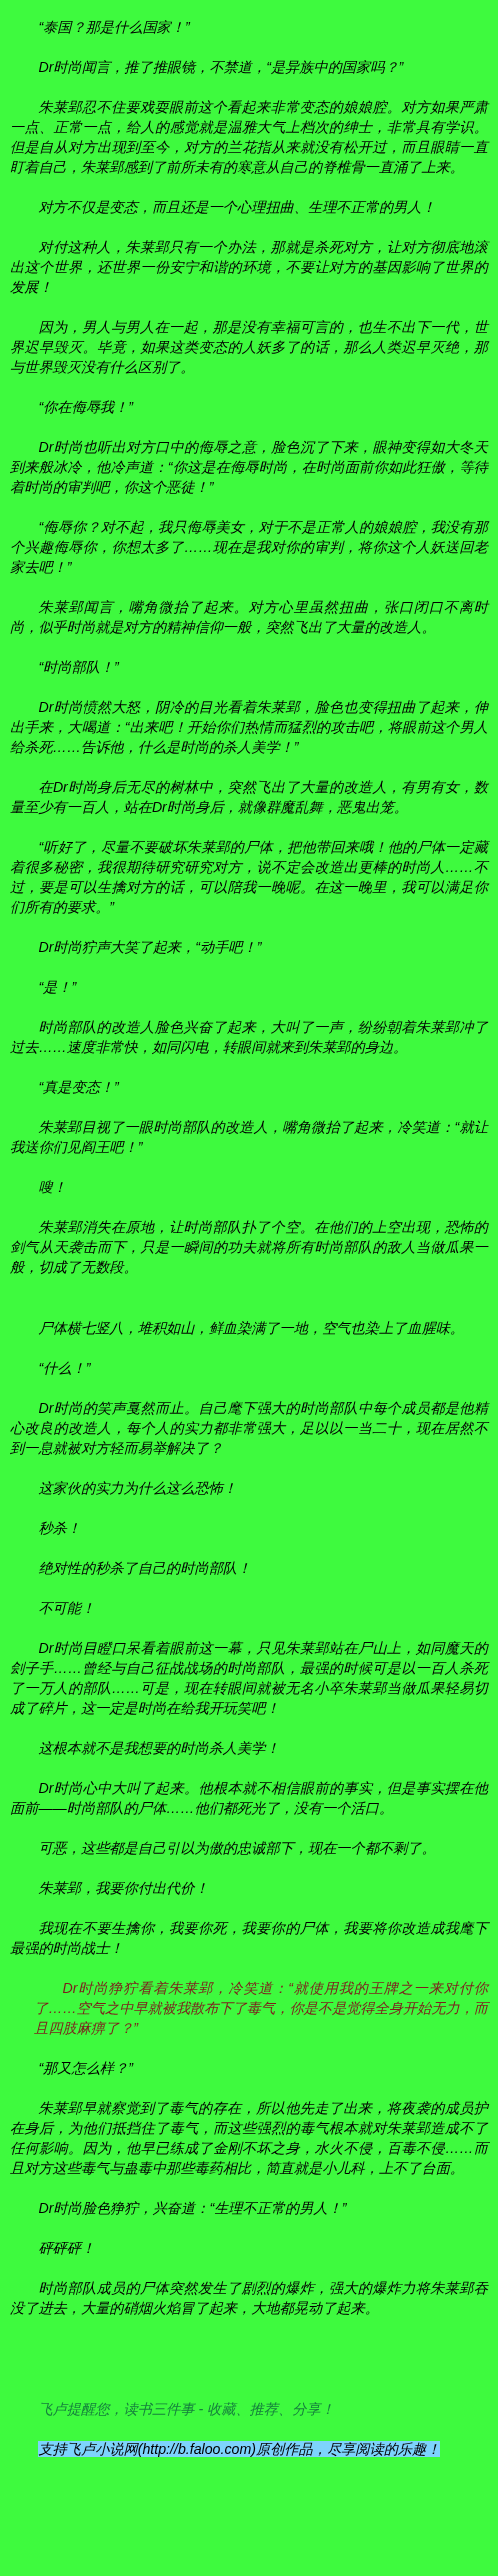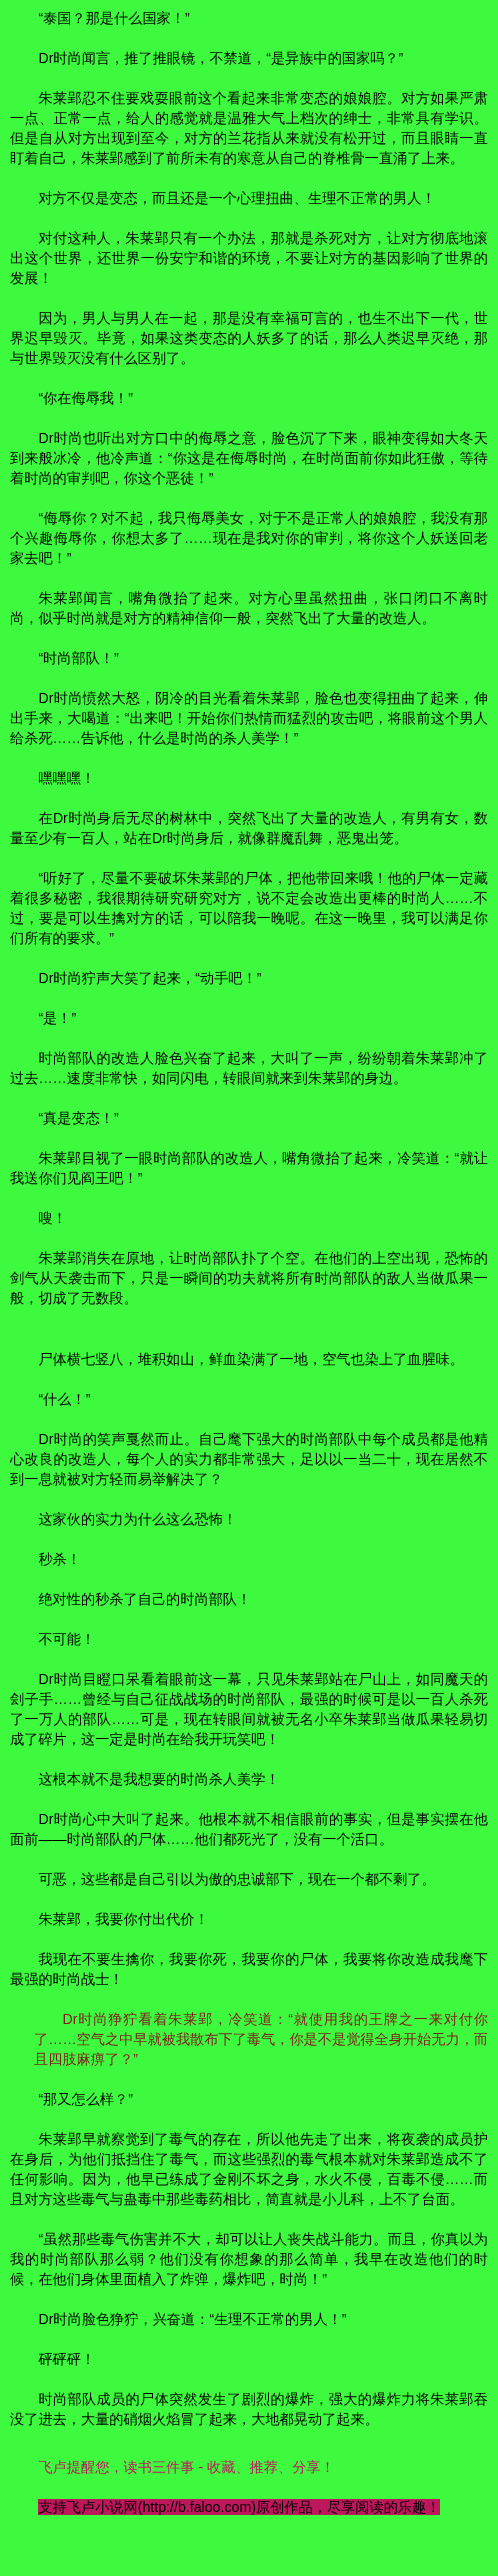--- a/index.html
+++ b/index.html
@@ -7,22 +7,23 @@
     padding: 0;
   }
   body {
     width: 498px;
     height: 2576px;
     background: #3EFA3E;
     overflow: hidden;
     font-family: "Liberation Sans", "DejaVu Sans", sans-serif;
   }
   .reader-content {
-    padding: 8px 10px 0 10px;
+    padding: 17px 10px 0 10px;
     box-sizing: border-box;
+    font-style: italic;
   }
   p.para {
     font-size: 14.2px;
     line-height: 20px;
     color: #000000;
     margin: 0 0 20px 0;
     text-indent: 2em;
     word-break: break-all;
     text-align: justify;
   }
@@ -48,21 +49,20 @@
     <p class="para" style="color: rgb(0, 0, 0);">朱莱郢忍不住要戏耍眼前这个看起来非常变态的娘娘腔。对方如果严肃一点、正常一点，给人的感觉就是温雅大气上档次的绅士，非常具有学识。但是自从对方出现到至今，对方的兰花指从来就没有松开过，而且眼睛一直盯着自己，朱莱郢感到了前所未有的寒意从自己的脊椎骨一直涌了上来。</p>
     <p class="para" style="color: rgb(0, 0, 0);">对方不仅是变态，而且还是一个心理扭曲、生理不正常的男人！</p>
     <p class="para" style="color: rgb(0, 0, 0);">对付这种人，朱莱郢只有一个办法，那就是杀死对方，让对方彻底地滚出这个世界，还世界一份安宁和谐的环境，不要让对方的基因影响了世界的发展！</p>
     <p class="para" style="color: rgb(0, 0, 0);">因为，男人与男人在一起，那是没有幸福可言的，也生不出下一代，世界迟早毁灭。毕竟，如果这类变态的人妖多了的话，那么人类迟早灭绝，那与世界毁灭没有什么区别了。</p>
     <p class="para" style="color: rgb(0, 0, 0);">“你在侮辱我！”</p>
     <p class="para" style="color: rgb(0, 0, 0);">Dr时尚也听出对方口中的侮辱之意，脸色沉了下来，眼神变得如大冬天到来般冰冷，他冷声道：“你这是在侮辱时尚，在时尚面前你如此狂傲，等待着时尚的审判吧，你这个恶徒！”</p>
     <p class="para" style="color: rgb(0, 0, 0);">“侮辱你？对不起，我只侮辱美女，对于不是正常人的娘娘腔，我没有那个兴趣侮辱你，你想太多了……现在是我对你的审判，将你这个人妖送回老家去吧！”</p>
     <p class="para" style="color: rgb(0, 0, 0);">朱莱郢闻言，嘴角微抬了起来。对方心里虽然扭曲，张口闭口不离时尚，似乎时尚就是对方的精神信仰一般，突然飞出了大量的改造人。</p>
     <p class="para" style="color: rgb(0, 0, 0);">“时尚部队！”</p>
     <p class="para" style="color: rgb(0, 0, 0);">Dr时尚愤然大怒，阴冷的目光看着朱莱郢，脸色也变得扭曲了起来，伸出手来，大喝道：“出来吧！开始你们热情而猛烈的攻击吧，将眼前这个男人给杀死……告诉他，什么是时尚的杀人美学！”</p>
-    <p class="para" style="color: rgb(0, 0, 0);">嘿嘿嘿！</p>
     <p class="para" style="color: rgb(0, 0, 0);">在Dr时尚身后无尽的树林中，突然飞出了大量的改造人，有男有女，数量至少有一百人，站在Dr时尚身后，就像群魔乱舞，恶鬼出笼。</p>
     <p class="para" style="color: rgb(0, 0, 0);">“听好了，尽量不要破坏朱莱郢的尸体，把他带回来哦！他的尸体一定藏着很多秘密，我很期待研究研究对方，说不定会改造出更棒的时尚人……不过，要是可以生擒对方的话，可以陪我一晚呢。在这一晚里，我可以满足你们所有的要求。”</p>
     <p class="para" style="color: rgb(0, 0, 0);">Dr时尚狞声大笑了起来，“动手吧！”</p>
     <p class="para" style="color: rgb(0, 0, 0);">“是！”</p>
     <p class="para" style="color: rgb(0, 0, 0);">时尚部队的改造人脸色兴奋了起来，大叫了一声，纷纷朝着朱莱郢冲了过去……速度非常快，如同闪电，转眼间就来到朱莱郢的身边。</p>
     <p class="para" style="color: rgb(0, 0, 0);">“真是变态！”</p>
     <p class="para" style="color: rgb(0, 0, 0);">朱莱郢目视了一眼时尚部队的改造人，嘴角微抬了起来，冷笑道：“就让我送你们见阎王吧！”</p>
     <p class="para" style="color: rgb(0, 0, 0);">嗖！</p>
     <p class="para" style="color: rgb(0, 0, 0);">朱莱郢消失在原地，让时尚部队扑了个空。在他们的上空出现，恐怖的剑气从天袭击而下，只是一瞬间的功夫就将所有时尚部队的敌人当做瓜果一般，切成了无数段。</p>
     <p class="para" style="color: rgb(0, 0, 0); margin-top: 41px;">尸体横七竖八，堆积如山，鲜血染满了一地，空气也染上了血腥味。</p>
@@ -74,23 +74,22 @@
     <p class="para" style="color: rgb(0, 0, 0);">不可能！</p>
     <p class="para" style="color: rgb(0, 0, 0);">Dr时尚目瞪口呆看着眼前这一幕，只见朱莱郢站在尸山上，如同魔天的刽子手……曾经与自己征战战场的时尚部队，最强的时候可是以一百人杀死了一万人的部队……可是，现在转眼间就被无名小卒朱莱郢当做瓜果轻易切成了碎片，这一定是时尚在给我开玩笑吧！</p>
     <p class="para" style="color: rgb(0, 0, 0);">这根本就不是我想要的时尚杀人美学！</p>
     <p class="para" style="color: rgb(0, 0, 0);">Dr时尚心中大叫了起来。他根本就不相信眼前的事实，但是事实摆在他面前——时尚部队的尸体……他们都死光了，没有一个活口。</p>
     <p class="para" style="color: rgb(0, 0, 0);">可恶，这些都是自己引以为傲的忠诚部下，现在一个都不剩了。</p>
     <p class="para" style="color: rgb(0, 0, 0);">朱莱郢，我要你付出代价！</p>
     <p class="para" style="color: rgb(0, 0, 0);">我现在不要生擒你，我要你死，我要你的尸体，我要将你改造成我麾下最强的时尚战士！</p>
     <p class="para" style="color: #7f1d1d; margin-left: 24px;">Dr时尚狰狞看着朱莱郢，冷笑道：“就使用我的王牌之一来对付你了……空气之中早就被我散布下了毒气，你是不是觉得全身开始无力，而且四肢麻痹了？”</p>
     <p class="para" style="color: rgb(0, 0, 0);">“那又怎么样？”</p>
     <p class="para" style="color: rgb(0, 0, 0);">朱莱郢早就察觉到了毒气的存在，所以他先走了出来，将夜袭的成员护在身后，为他们抵挡住了毒气，而这些强烈的毒气根本就对朱莱郢造成不了任何影响。因为，他早已练成了金刚不坏之身，水火不侵，百毒不侵……而且对方这些毒气与蛊毒中那些毒药相比，简直就是小儿科，上不了台面。</p>
-    <p class="para" style="color: rgb(0, 0, 0);">“虽然那些毒气伤害并不大，却可以让人丧失战斗能力。而且，你真以为我的时尚部队那么弱？他们没有你想象的那么简单，我早在改造他们的时候，在他们身体里面植入了炸弹，爆炸吧，时尚！”</p>
     <p class="para" style="color: rgb(0, 0, 0);">Dr时尚脸色狰狞，兴奋道：“生理不正常的男人！”</p>
     <p class="para" style="color: rgb(0, 0, 0);">砰砰砰！</p>
     <p class="para" style="color: rgb(0, 0, 0);">时尚部队成员的尸体突然发生了剧烈的爆炸，强大的爆炸力将朱莱郢吞没了进去，大量的硝烟火焰冒了起来，大地都晃动了起来。</p>
   </main>
 
 <div class="reader-content">
-  <p class="footer-line" style="color: #be185d;">飞卢提醒您，读书三件事 - 收藏、推荐、分享！</p>
-  <p class="footer-line" style="color: rgb(0, 0, 0);"><span class="support-highlight" style="background: #be185d;">支持飞卢小说网(http://b.faloo.com)原创作品，尽享阅读的乐趣！</span></p>
+  <p class="footer-line" style="color: #15803d; margin-top: 44px;">飞卢提醒您，读书三件事 - 收藏、推荐、分享！</p>
+  <p class="footer-line" style="color: rgb(0, 0, 0);"><span class="support-highlight" style="background: #7dd3fc;">支持飞卢小说网(http://b.faloo.com)原创作品，尽享阅读的乐趣！</span></p>
 </div>
 
 
 </body></html>

